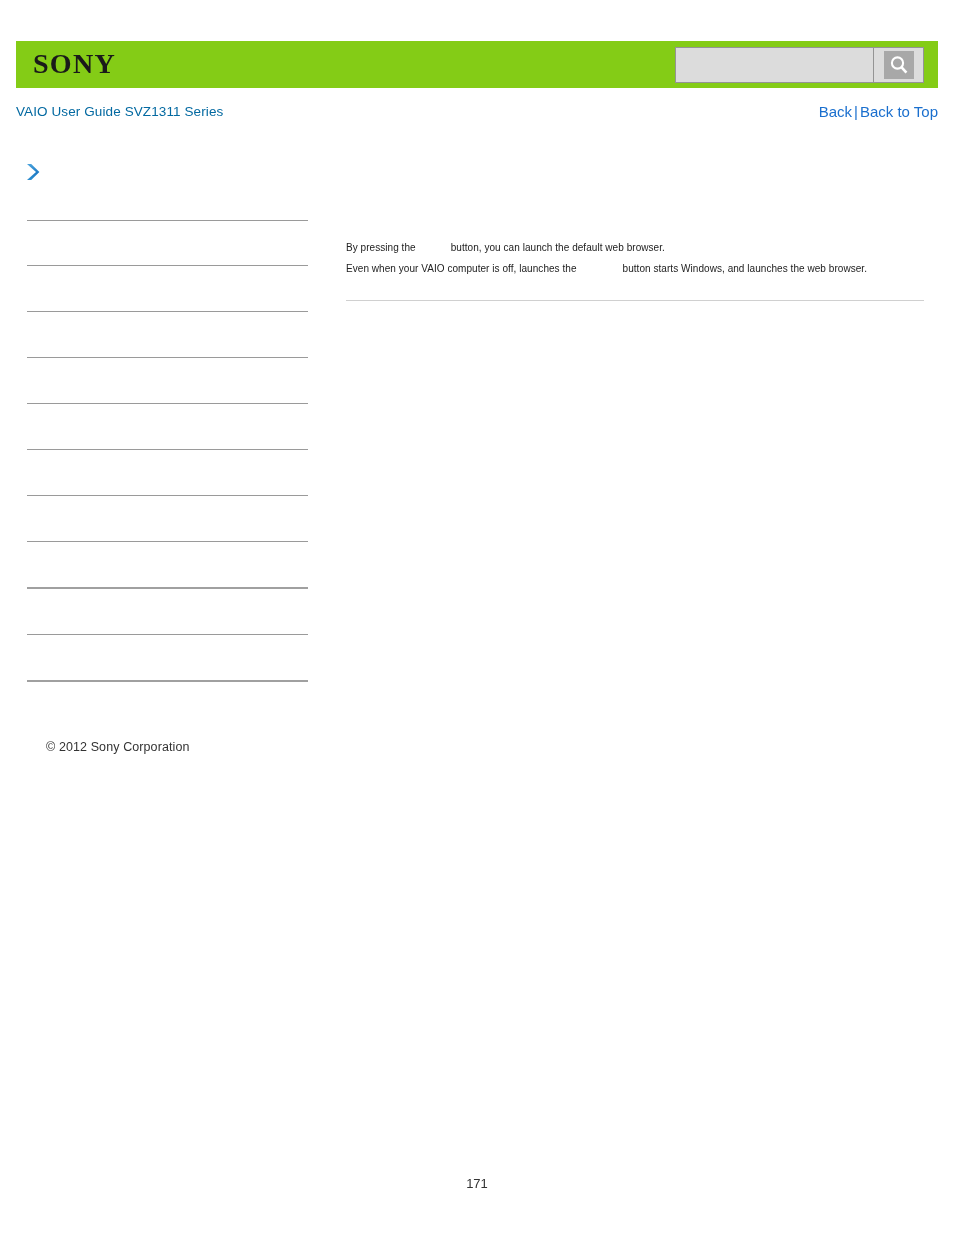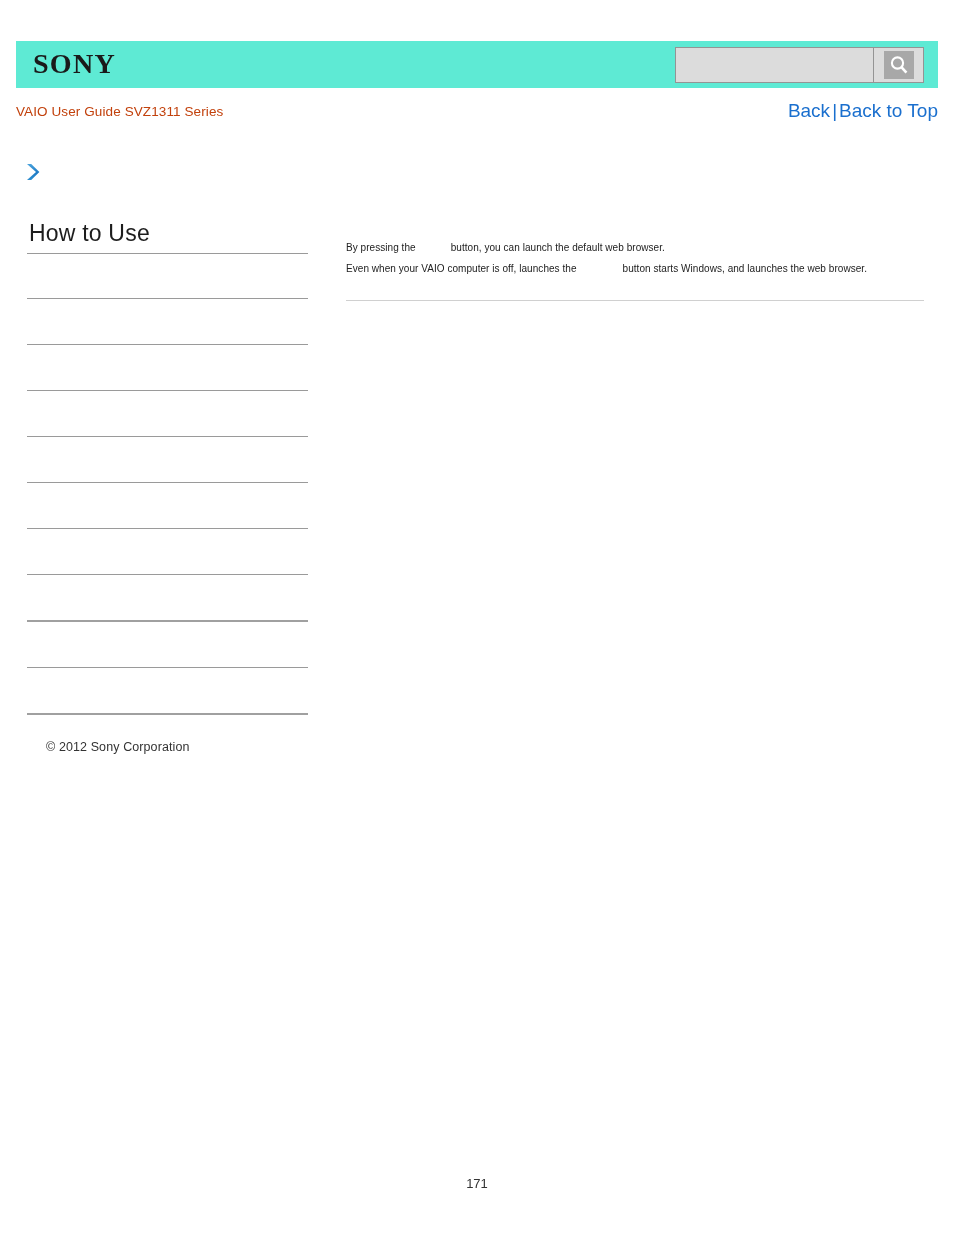--- a/index.html
+++ b/index.html
@@ -26,21 +26,21 @@
     height: 1235px;
   }
 
   
   .header-bar {
     position: absolute;
     left: 16px;
     top: 41px;
     width: 922px;
     height: 47px;
-    background: #5eead4;
+    background: #84cc16;
     display: flex;
     align-items: center;
     justify-content: space-between;
   }
   .sony-logo {
     margin-left: 17px;
     font-family: "Liberation Serif", serif;
     font-weight: bold;
     font-size: 27px;
     letter-spacing: 1.2px;
@@ -97,25 +97,25 @@
     left: 16px;
     top: 101px;
     width: 922px;
     height: 20px;
     display: flex;
     align-items: center;
     justify-content: space-between;
   }
   .guide-title {
     font-size: 13.5px;
-    color: #c2410c;
+    color: #0369a1;
     letter-spacing: 0.1px;
   }
   .nav-links {
-    font-size: 19px;
+    font-size: 15px;
     color: #1a6fce;
     white-space: nowrap;
   }
   .nav-links a {
     color: #1a6fce;
     text-decoration: none;
   }
   .nav-sep { color: #1a6fce; padding: 0 2px; }
 
   
@@ -246,21 +246,20 @@
           <stop offset="0%" stop-color="#4aa3dd"></stop>
           <stop offset="55%" stop-color="#1e7ac4"></stop>
           <stop offset="100%" stop-color="#2e8fd0"></stop>
         </linearGradient>
       </defs>
       <path d="M2 1 L11 9 L2 17 L6.2 17 L14.4 9 L6.2 1 Z" fill="url(#cg)"></path>
     </svg>
   </div>
 
   <div class="sidebar">
-    <h2 class="sidebar-title">How to Use</h2>
     <hr class="rule">
 
     <div class="nav-item">
       <span></span>
     </div>
     <hr class="rule">
 
     <div class="nav-item tall">
       <span></span>
     </div>

